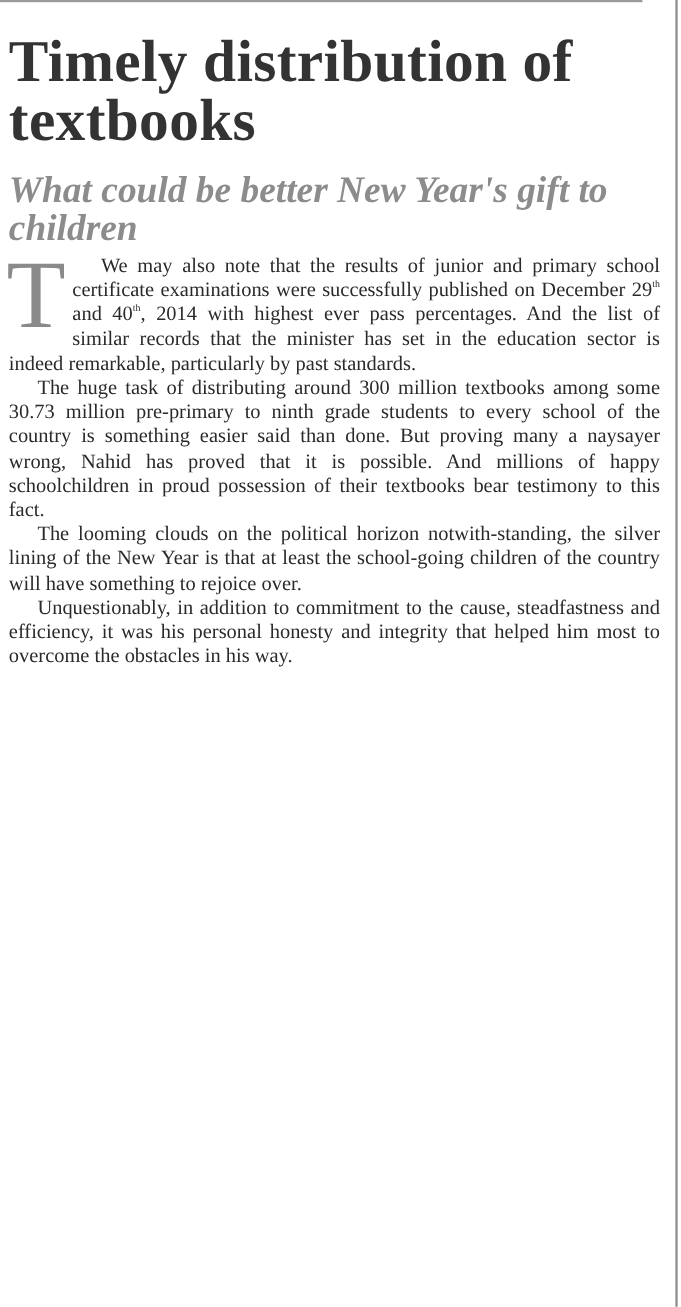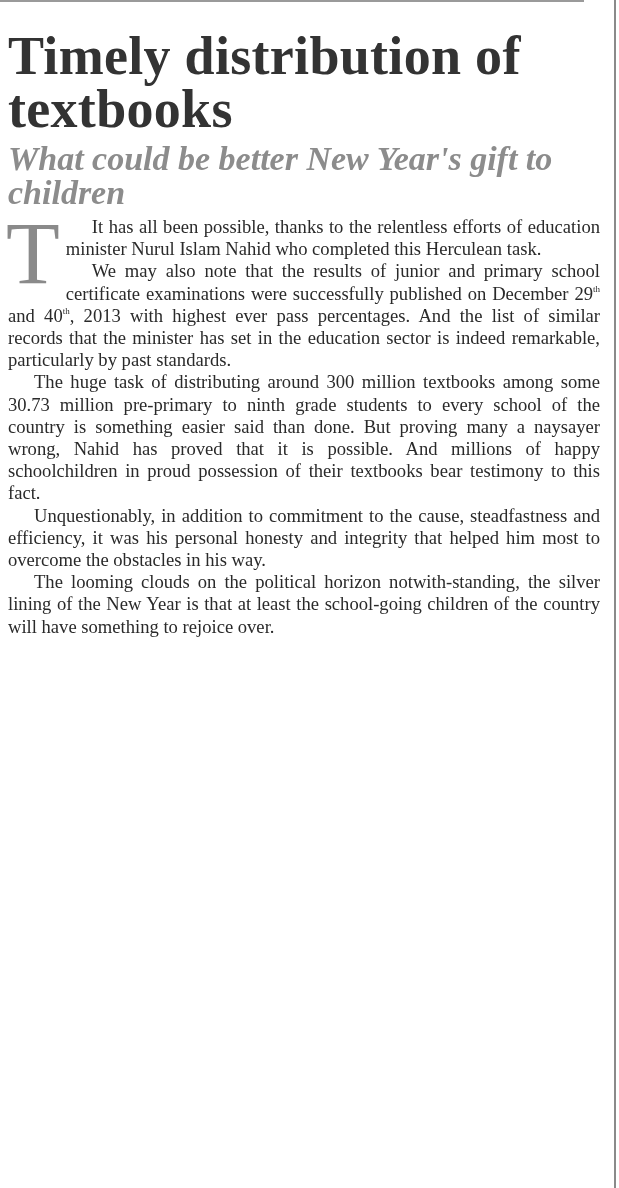--- a/index.html
+++ b/index.html
@@ -9,21 +9,21 @@
   .right-border { position: absolute; left: 614px; top: 0; width: 2px; height: 1188px; background: #8a8a8a; }
   .article { position: absolute; left: 8px; top: 30px; width: 592px; }
   .headline {
     font-family: "Liberation Serif", "DejaVu Serif", serif;
     font-weight: bold; color: #333333;
     font-size: 54px; line-height: 53px; margin: 0; letter-spacing: 0.3px;
   }
   .subhead {
     font-family: "Liberation Serif", "DejaVu Serif", serif;
     font-style: italic; font-weight: bold; color: #8c8c8c;
-    font-size: 34px; line-height: 34px; margin: 6px 0 0 0;
+    font-size: 34px; line-height: 34px; margin: 21px 0 0 0;
   }
   .body-text {
     font-family: "Liberation Serif", "DejaVu Serif", serif;
     color: #2a2a2a; font-size: 18.6px; line-height: 22.2px;
     text-align: justify; margin-top: 6px;
   }
   .body-text p { margin: 0; text-indent: 26px; }
   .body-text p.first { text-indent: 0; }
   .dropcap {
     float: left; font-family: "Liberation Serif", "DejaVu Serif", serif;
@@ -40,20 +40,19 @@
   <div class="right-border"></div>
 
   <div class="article">
     <h1 class="headline">Timely distribution of textbooks</h1>
     <h2 class="subhead">What could be better New Year's gift to children</h2>
 
     <div class="body-text">
       <p class="first">
         <span class="dropcap">T</span>
       </p>
-      <p>It has all been possible, thanks to the relentless efforts of education minister Nurul Islam Nahid who completed this Herculean task.</p>
-      <p><span>We may also note that the results of junior and primary school certificate examinations were successfully published on December 29</span><sup>th</sup><span> and 40</span><sup>th</sup><span>, 2013 with highest ever pass percentages. And the list of similar records that the minister has set in the education sector is indeed remarkable, particularly by past standards.</span></p>
+      <p><span>We may also note that the results of junior and primary school certificate examinations were successfully published on December 29</span><sup>th</sup><span> and 40</span><sup>th</sup><span>, 2014 with highest ever pass percentages. And the list of similar records that the minister has set in the education sector is indeed remarkable, particularly by past standards.</span></p>
       <p>The huge task of distributing around 300 million textbooks among some 30.73 million pre-primary to ninth grade students to every school of the country is something easier said than done. But proving many a naysayer wrong, Nahid has proved that it is possible. And millions of happy schoolchildren in proud possession of their textbooks bear testimony to this fact.</p>
+      <p>The looming clouds on the political horizon notwith-standing, the silver lining of the New Year is that at least the school-going children of the country will have something to rejoice over.</p>
       <p>Unquestionably, in addition to commitment to the cause, steadfastness and efficiency, it was his personal honesty and integrity that  helped him most to overcome the obstacles in his way.</p>
-      <p>The looming clouds on the political horizon notwith-standing, the silver lining of the New Year is that at least the school-going children of the country will have something to rejoice over.</p>
     </div>
   </div>
 </div>
 
 </body></html>

